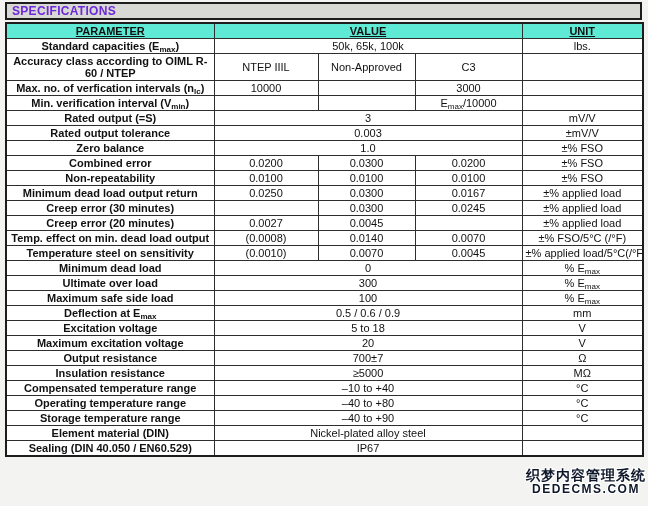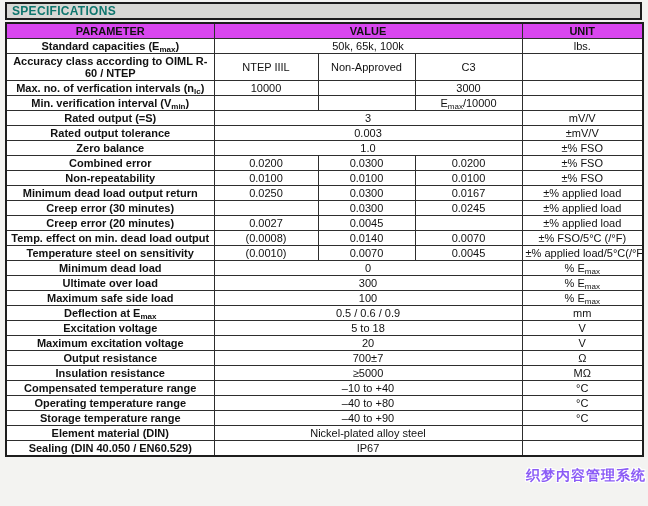--- a/index.html
+++ b/index.html
@@ -15,56 +15,57 @@
   .doc-wrap { position: absolute; left: 5px; top: 2px; width: 637px; }
   .spec-bar {
     border: 2px solid #1d1d1d;
     background: #d8d8d5;
     font-weight: bold;
     font-size: 12px;
     line-height: 12px;
     padding: 1px 4px 1px 5px;
     letter-spacing: 0.3px;
     margin-bottom: 2px;
-    color: #0f766e;
+    color: #6d28d9;
   }
   table.spec {
     border-collapse: collapse;
     table-layout: fixed;
     width: 637px;
     background: #ffffff;
     border: 2px solid #1d1d1d;
   }
   table.spec th, table.spec td {
     border: 1px solid #2e2e2e;
     font-size: 11px;
     line-height: 12px;
     height: 13px;
     padding: 1px 3px;
     overflow: hidden;
   }
   table.spec th {
     font-weight: bold;
-    background: #d946ef;
+    background: #5eead4;
+    text-decoration: underline;
   }
   td.p {
     font-weight: bold;
     text-align: center;
     padding-left: 4px;
     white-space: normal;
   }
   td.v, td.u { text-align: center; font-weight: normal; white-space: nowrap; }
   sub { font-size: 8px; line-height: 0; vertical-align: -2px; }
   .watermark {
     position: absolute;
     right: 2px;
     top: 467px;
     text-align: center;
     font-weight: bold;
-    color: #8b5cf6;
+    color: #0f172a;
     z-index: 5;
     pointer-events: none;
   }
   .watermark .l1 {
     font-size: 14px;
     line-height: 16px;
     letter-spacing: 1px;
     text-shadow: -1px -1px 0 #fff, 1px -1px 0 #fff, -1px 1px 0 #fff, 1px 1px 0 #fff, 0 1px 0 #fff, 0 -1px 0 #fff;
   }
   .watermark .l2 {
@@ -251,13 +252,14 @@
         <td class="p">Sealing (DIN 40.050 / EN60.529)</td>
         <td class="v" colspan="3">IP67</td>
         <td class="u"></td>
       </tr>
     </tbody>
   </table>
 </div>
 
 <div class="watermark">
   <div class="l1">织梦内容管理系统</div>
+  <div class="l2">DEDECMS.COM</div>
 </div>
 
 </body></html>

